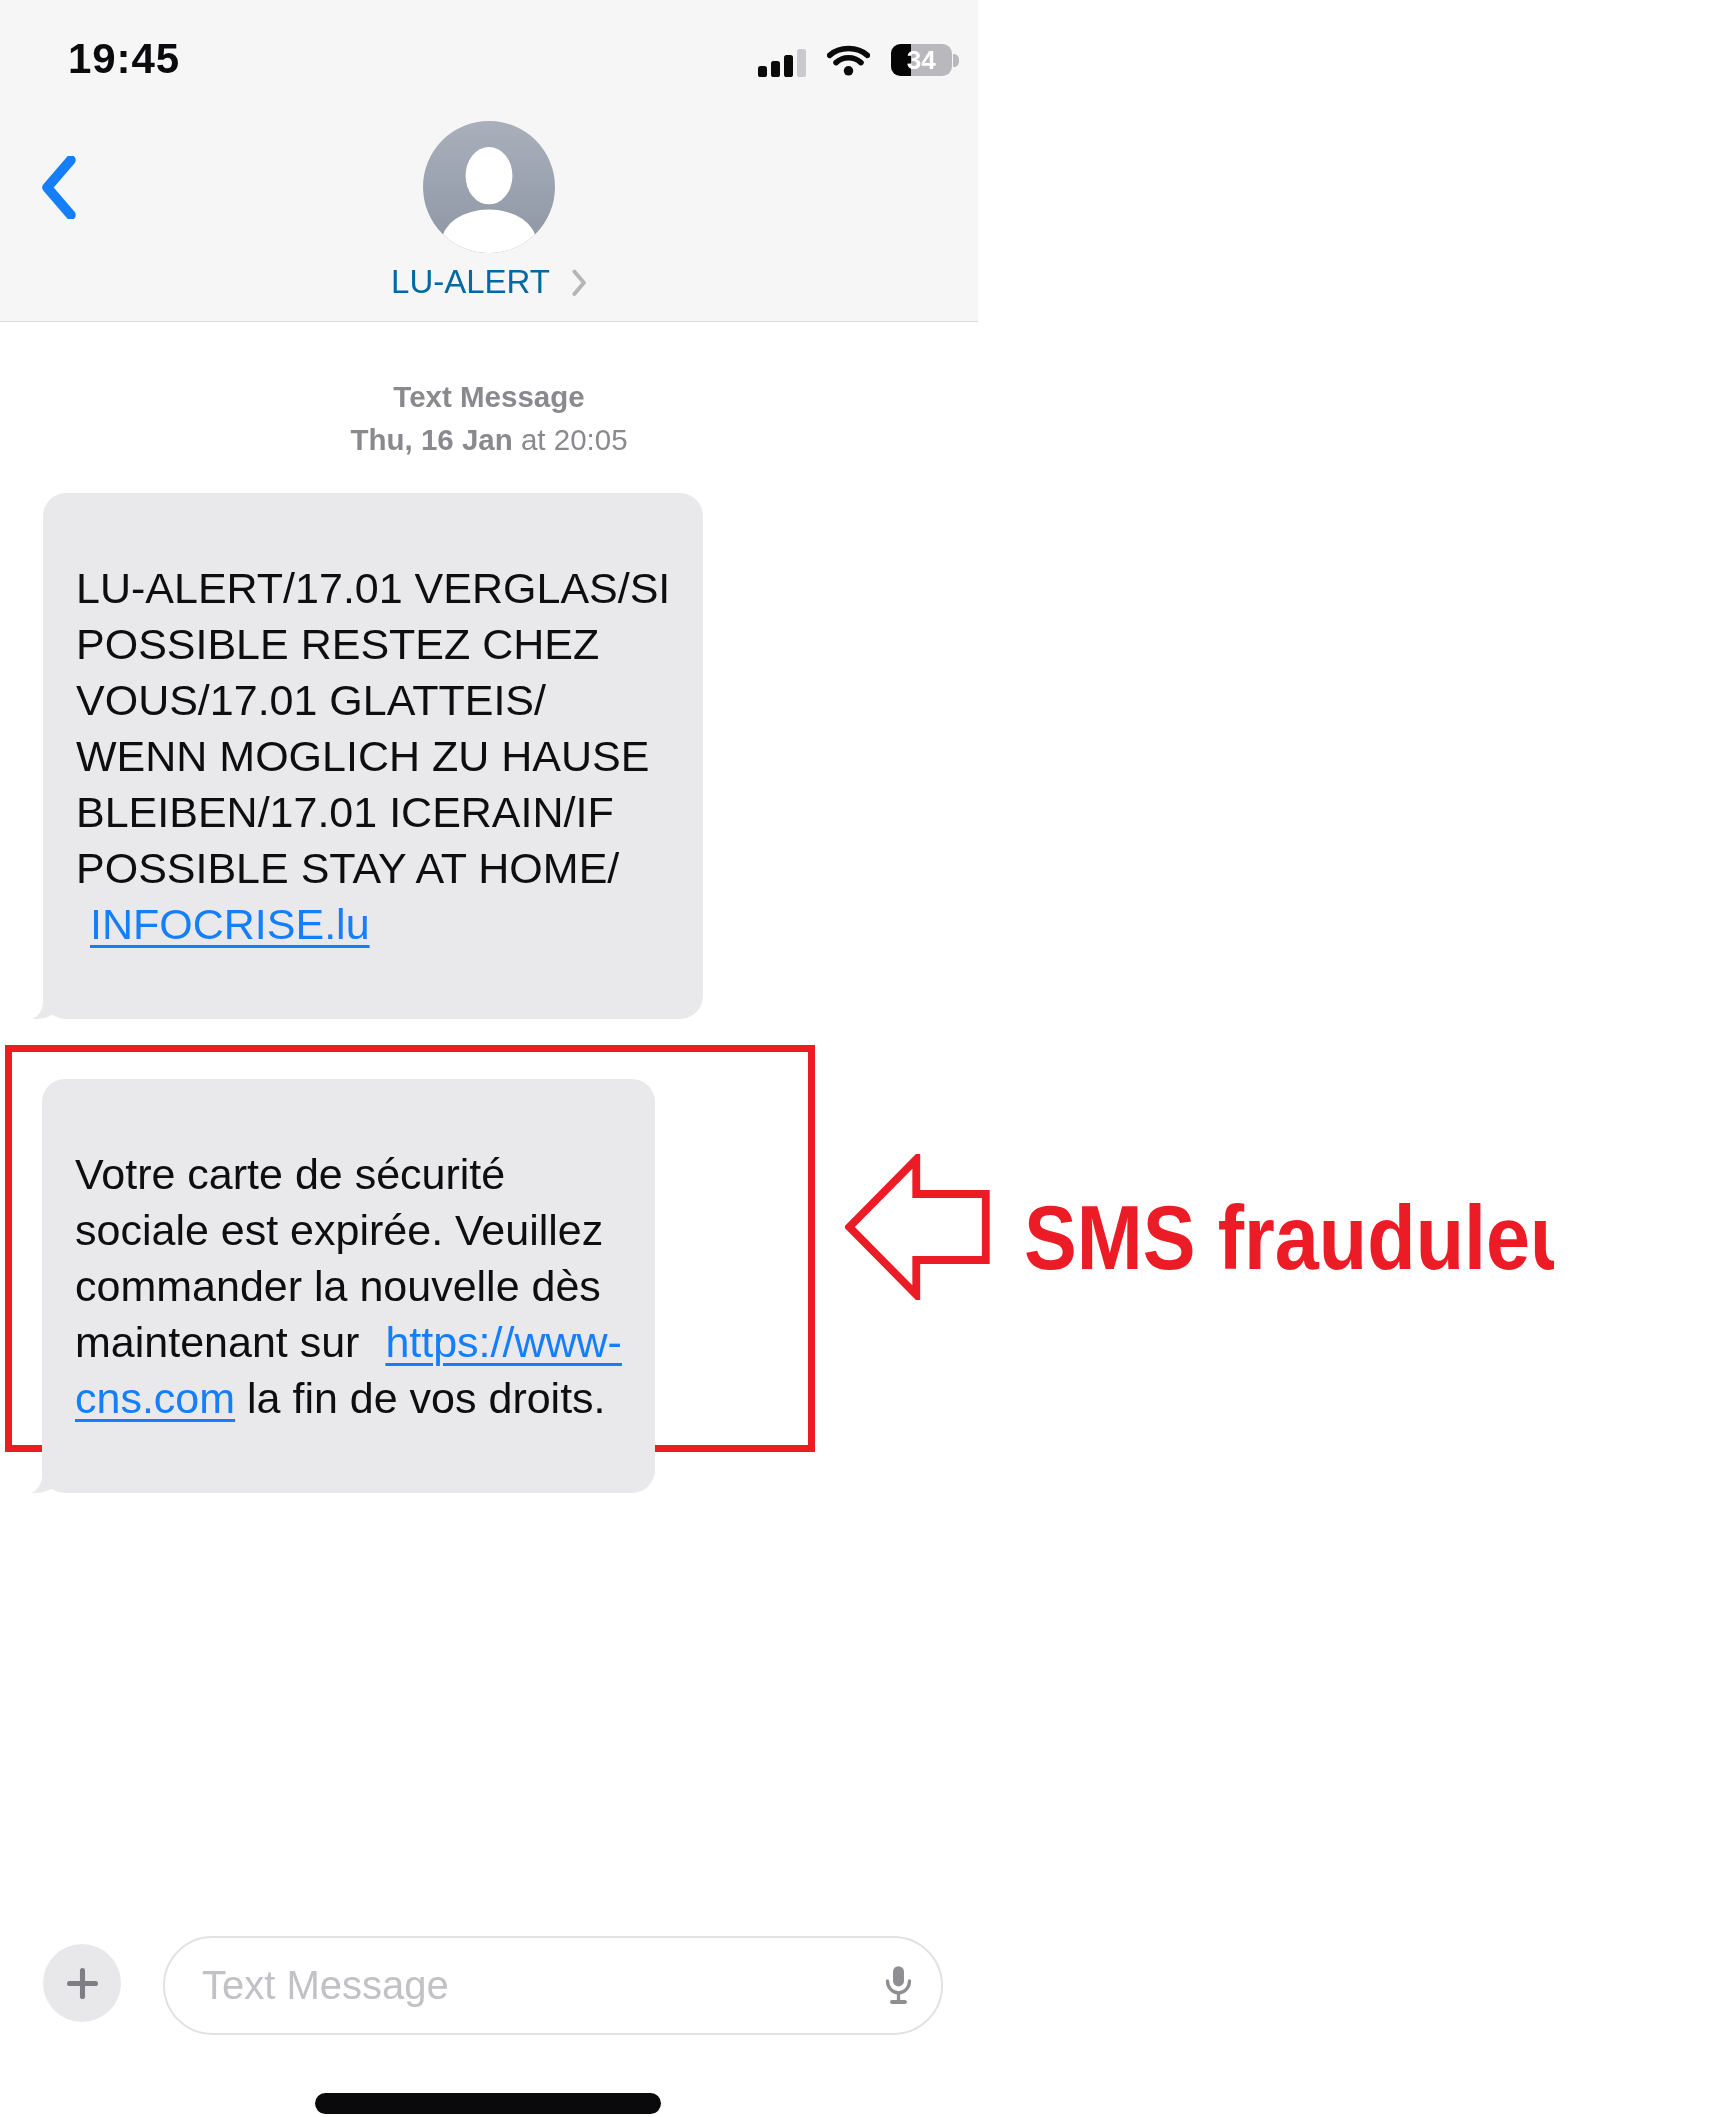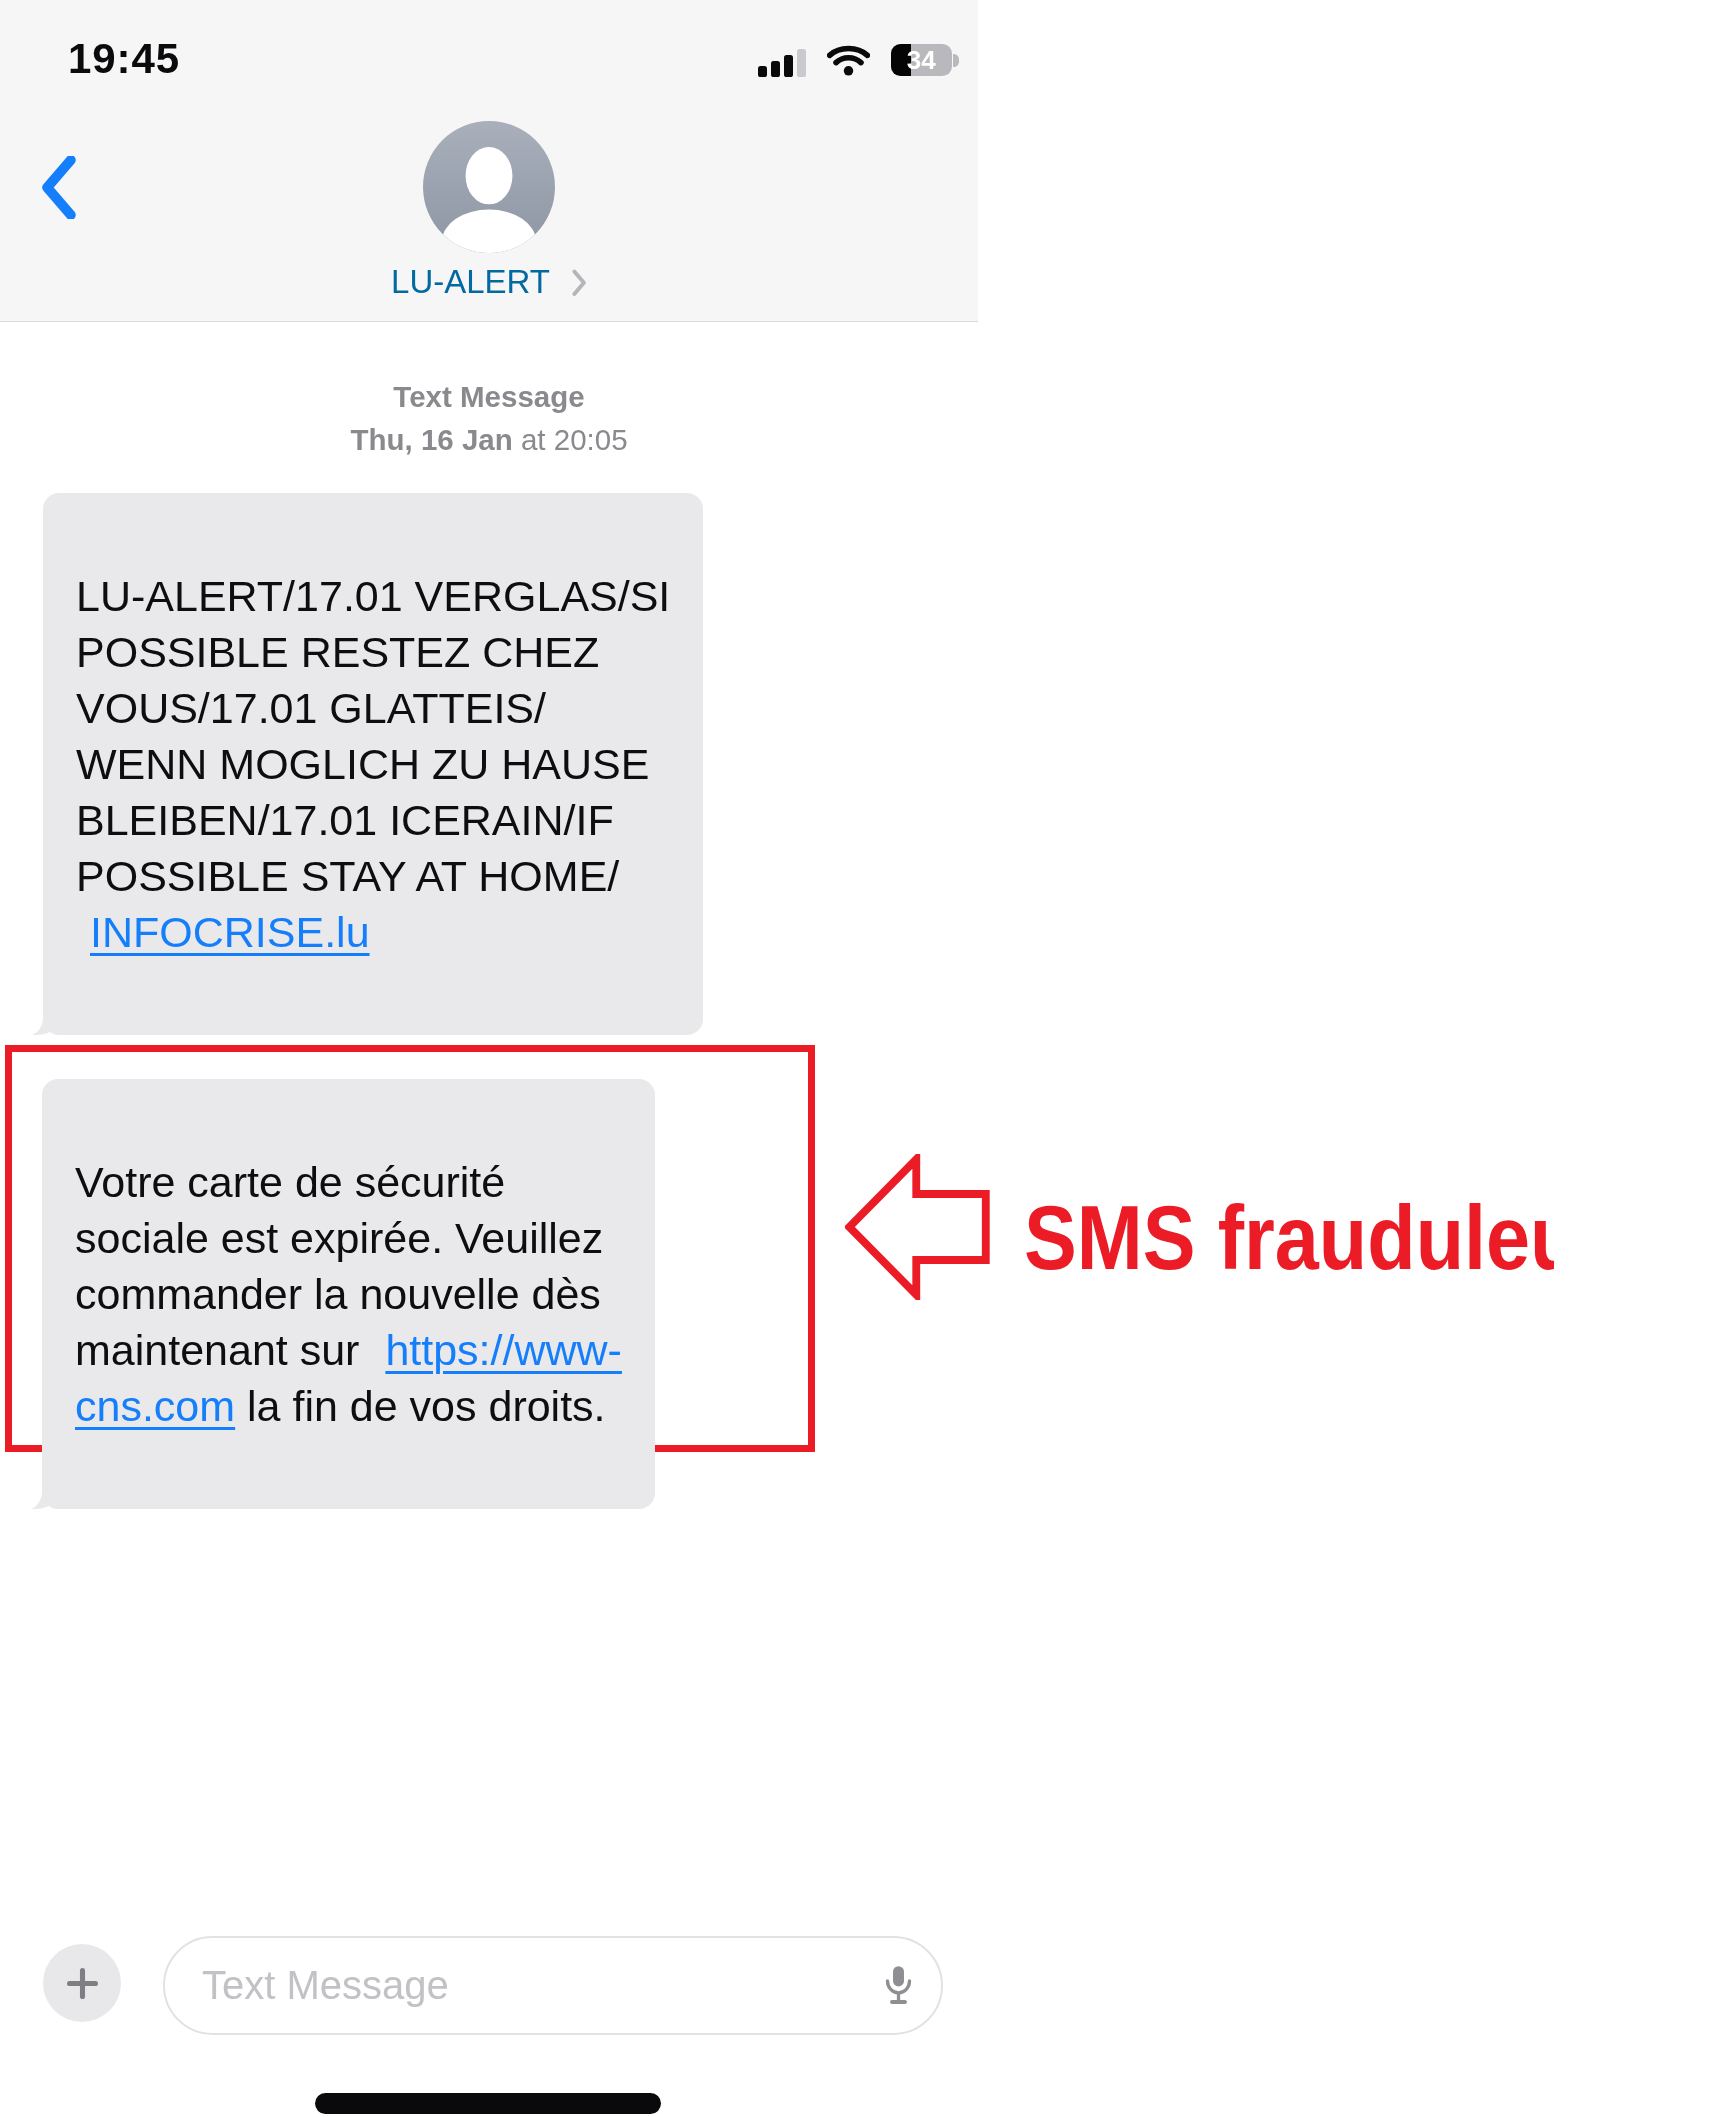--- a/index.html
+++ b/index.html
@@ -50,22 +50,22 @@
   
   .ts { position:absolute; left:0; width:978px; text-align:center; color:var(--c-timestamp_gray,#8A8A8E); font-size:29.5px; line-height:43px; }
   .ts .b { font-weight:700; }
   .ts1 { top:375px; }
   .ts2 { top:995px; }
 
   
   .bubble {
     position:absolute;
     background:var(--c-bubble_bg,#E9E9EB);
-    border-radius:16px;
-    padding:19px 33px;
+    border-radius:23px;
+    padding:11px 33px;
     width:max-content; max-width:747px;
     font-size:43px; line-height:56px; color:#0E0E10;
     white-space:pre-line;
   }
   .bubble::before {
     content:""; position:absolute; left:-13px; bottom:0px; width:33px; height:35px;
     background:var(--c-bubble_bg,#E9E9EB); border-bottom-right-radius:26px 22.6px; z-index:0;
   }
   .bubble::after {
     content:""; position:absolute; left:-22.6px; bottom:-1.7px; width:22.6px; height:40px;

